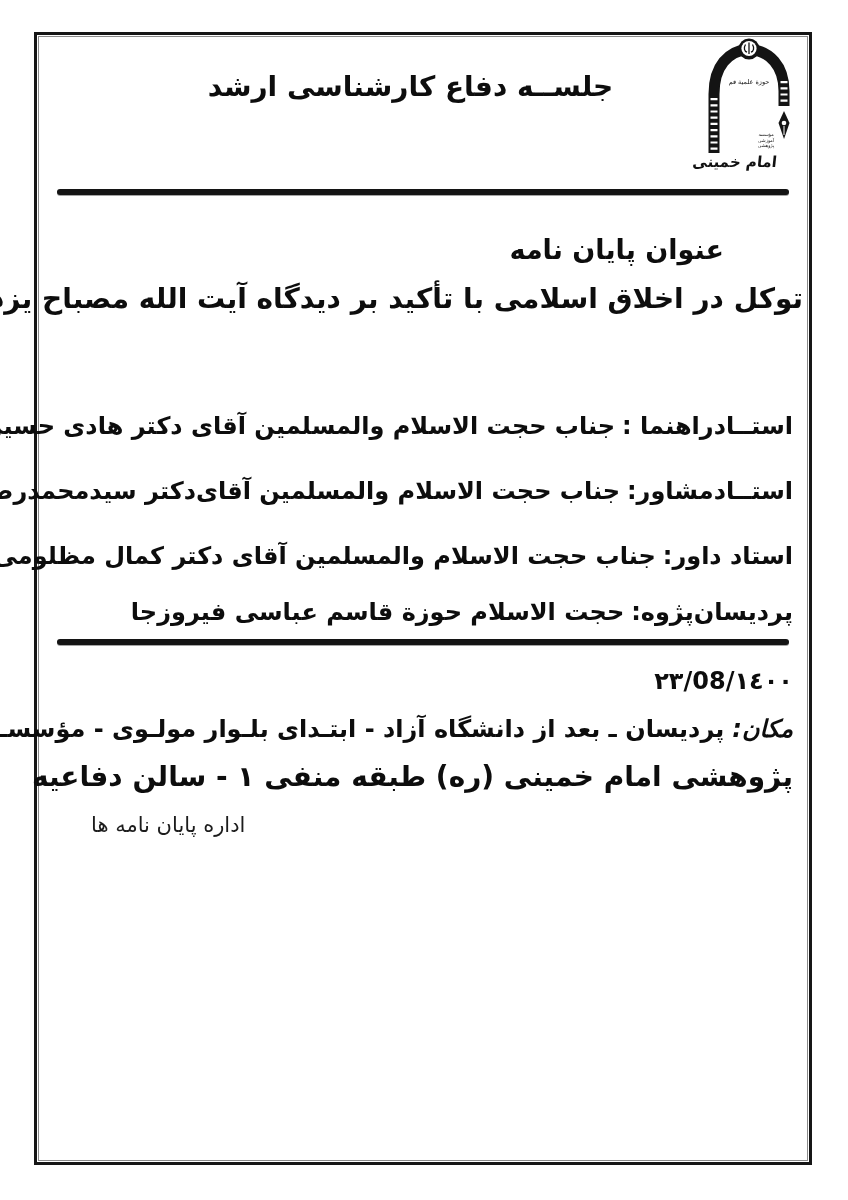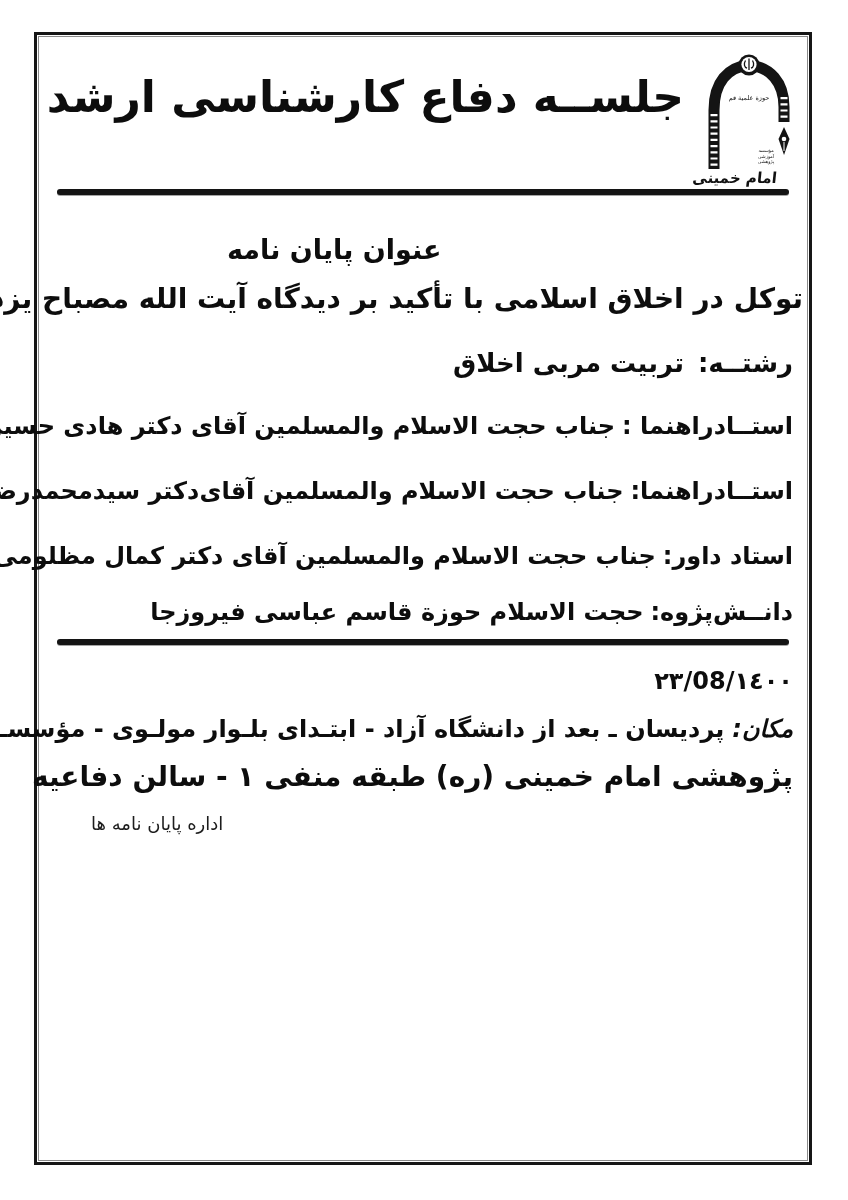--- a/index.html
+++ b/index.html
@@ -35,37 +35,37 @@
     inset: 1px;
     border: 1px solid #8a8a8a;
     pointer-events: none;
   }
   .abs { position: absolute; }
 
   
   .logo {
     left: auto;
     right: 4px;
-    top: 17px;
+    top: 1px;
     width: 112px;
     height: 146px;
   }
   .logo svg { width: 100%; height: 100%; display: block; }
   .logo text {
     font-family: "DejaVu Sans", sans-serif;
     fill: #111;
   }
 
   
   .header-title {
     top: 34px;
     left: 100px;
     right: 125px;
-    text-align: right;
-    font-size: 44px;
+    text-align: center;
+    font-size: 28px;
     font-weight: 700;
     line-height: 1.25;
     letter-spacing: -1px;
     white-space: nowrap;
   }
 
   .rule {
     left: 20px;
     width: 732px;
     height: 6px;
@@ -73,21 +73,21 @@
     border-radius: 3px;
     box-shadow: 0 1px 0 rgba(90,90,90,.55);
   }
   .rule-1 { top: 154px; }
   .rule-2 { top: 604px; }
 
   .section-label {
     top: 199px;
     left: 190px;
     right: 85px;
-    text-align: left;
+    text-align: right;
     font-size: 27px;
     font-weight: 700;
     white-space: nowrap;
   }
   .thesis-title {
     top: 247px;
     left: 6px;
     right: 6px;
     text-align: center;
     font-size: 28px;
@@ -142,21 +142,21 @@
   .place-line-2 {
     top: 725px;
     right: 16px;
     font-size: 28px;
     font-weight: 700;
     white-space: nowrap;
   }
   .office-note {
     top: 778px;
     left: 54px;
-    font-size: 18px;
+    font-size: 21px;
     font-weight: 400;
     color: #1c1c1c;
   }
 </style>
 </head>
 <body>
 
 <div class="sheet">
   <div class="frame">
     <div class="frame-inner"></div>
@@ -185,35 +185,32 @@
 
         <text x="55" y="131" font-size="15" font-weight="bold" text-anchor="middle" transform="skewX(-6)">امام خمینی</text>
       </svg>
     </div>
 
     <div class="abs header-title">جلســه دفاع کارشناسی ارشد</div>
     <div class="abs rule rule-1"></div>
 
     <div class="abs section-label">عنوان پایان نامه</div>
     <div class="abs thesis-title">توکل در اخلاق اسلامی با تأکید بر دیدگاه آیت الله مصباح یزدی(ره)</div>
-    <div class="abs field-line">
-      <span class="lbl">رشتــه:</span><span>تربیت مربی اخلاق</span>
-    </div>
 
     <div class="abs person-line p0">
       <span class="lbl">استــادراهنما :</span><span>جناب حجت الاسلام والمسلمین آقای دکتر هادی حسین خانی</span>
     </div>
     <div class="abs person-line p1">
-      <span class="lbl">استــادراهنما:</span><span>جناب حجت الاسلام والمسلمین آقای‌دکتر سیدمحمدرضا موسوی نسب</span>
+      <span class="lbl">استــادمشاور:</span><span>جناب حجت الاسلام والمسلمین آقای‌دکتر سیدمحمدرضا موسوی نسب</span>
     </div>
     <div class="abs person-line p2">
       <span class="lbl">استاد داور:</span><span>جناب حجت الاسلام والمسلمین آقای دکتر کمال مظلومی زاده</span>
     </div>
     <div class="abs person-line p3">
-      <span class="lbl">دانــش‌پژوه:</span><span>حجت الاسلام حوزة قاسم عباسی فیروزجا</span>
+      <span class="lbl">پردیسان‌پژوه:</span><span>حجت الاسلام حوزة قاسم عباسی فیروزجا</span>
     </div>
 
     <div class="abs rule rule-2"></div>
 
     <div class="abs time-line">
       <span>١٤٠٠/08/٢٣</span>
     </div>
 
     <div class="abs place-line-1">
       <span class="lbl">مکان:</span><span>پردیسان ـ بعد از دانشگاه آزاد - ابتـدای بلـوار مولـوی - مؤسسـه آموزشـی و</span>

